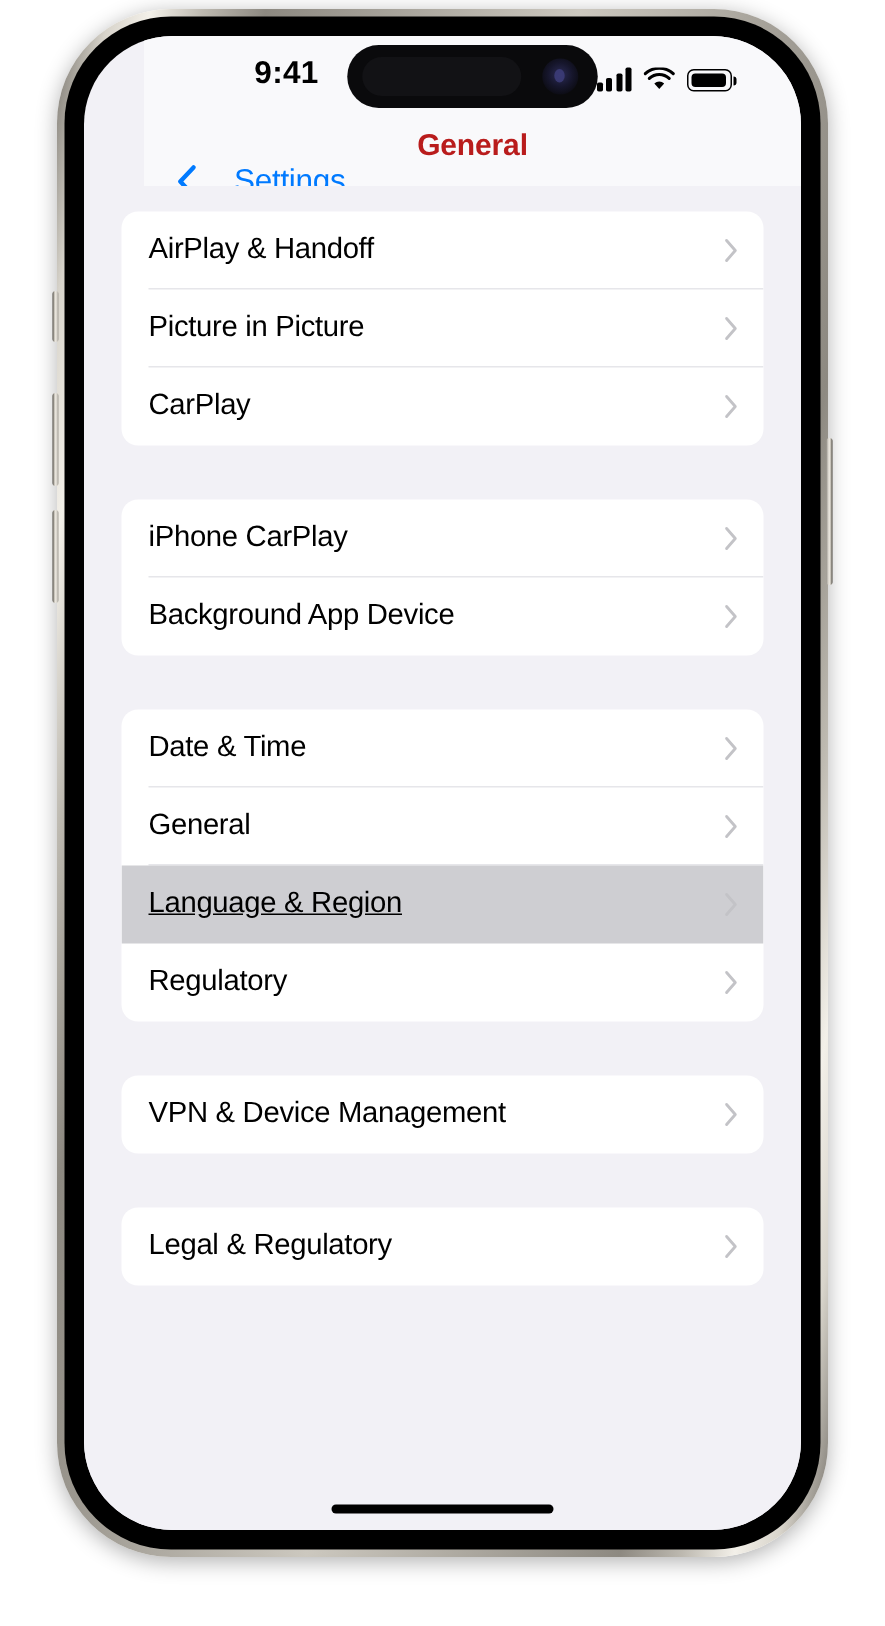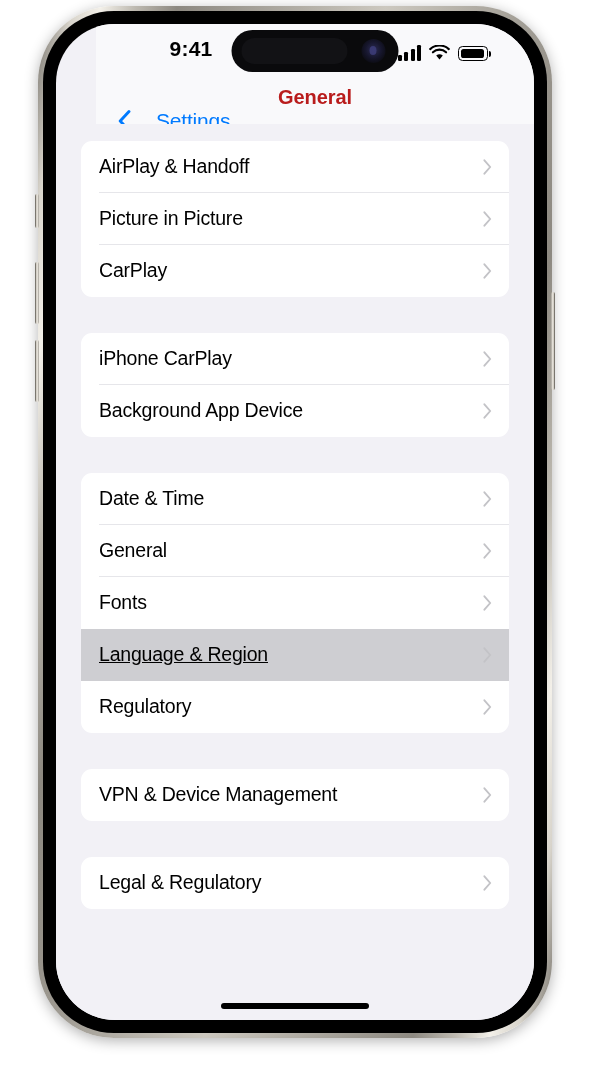--- a/index.html
+++ b/index.html
@@ -360,28 +360,20 @@
             </div>
             <div class="row">
               <span class="row-label">General</span>
               <span>
                 <svg class="row-chevron" viewBox="0 0 9 16">
                   <path d="M1.4 1.3 L7.2 8 L1.4 14.7" stroke="#C3C3C7" stroke-width="1.9" fill="none" stroke-linecap="round" stroke-linejoin="round"></path>
                 </svg>
               </span>
               <span class="sep"></span>
             </div>
-            <div class="row">
-              <span class="row-label">Fonts</span>
-              <span>
-                <svg class="row-chevron" viewBox="0 0 9 16">
-                  <path d="M1.4 1.3 L7.2 8 L1.4 14.7" stroke="#C3C3C7" stroke-width="1.9" fill="none" stroke-linecap="round" stroke-linejoin="round"></path>
-                </svg>
-              </span>
-            </div>
             <div class="row selected">
               <span class="row-label">Language &amp; Region</span>
               <span>
                 <svg class="row-chevron" viewBox="0 0 9 16">
                   <path d="M1.4 1.3 L7.2 8 L1.4 14.7" stroke="#C3C3C7" stroke-width="1.9" fill="none" stroke-linecap="round" stroke-linejoin="round"></path>
                 </svg>
               </span>
             </div>
             <div class="row">
               <span class="row-label">Regulatory</span>

